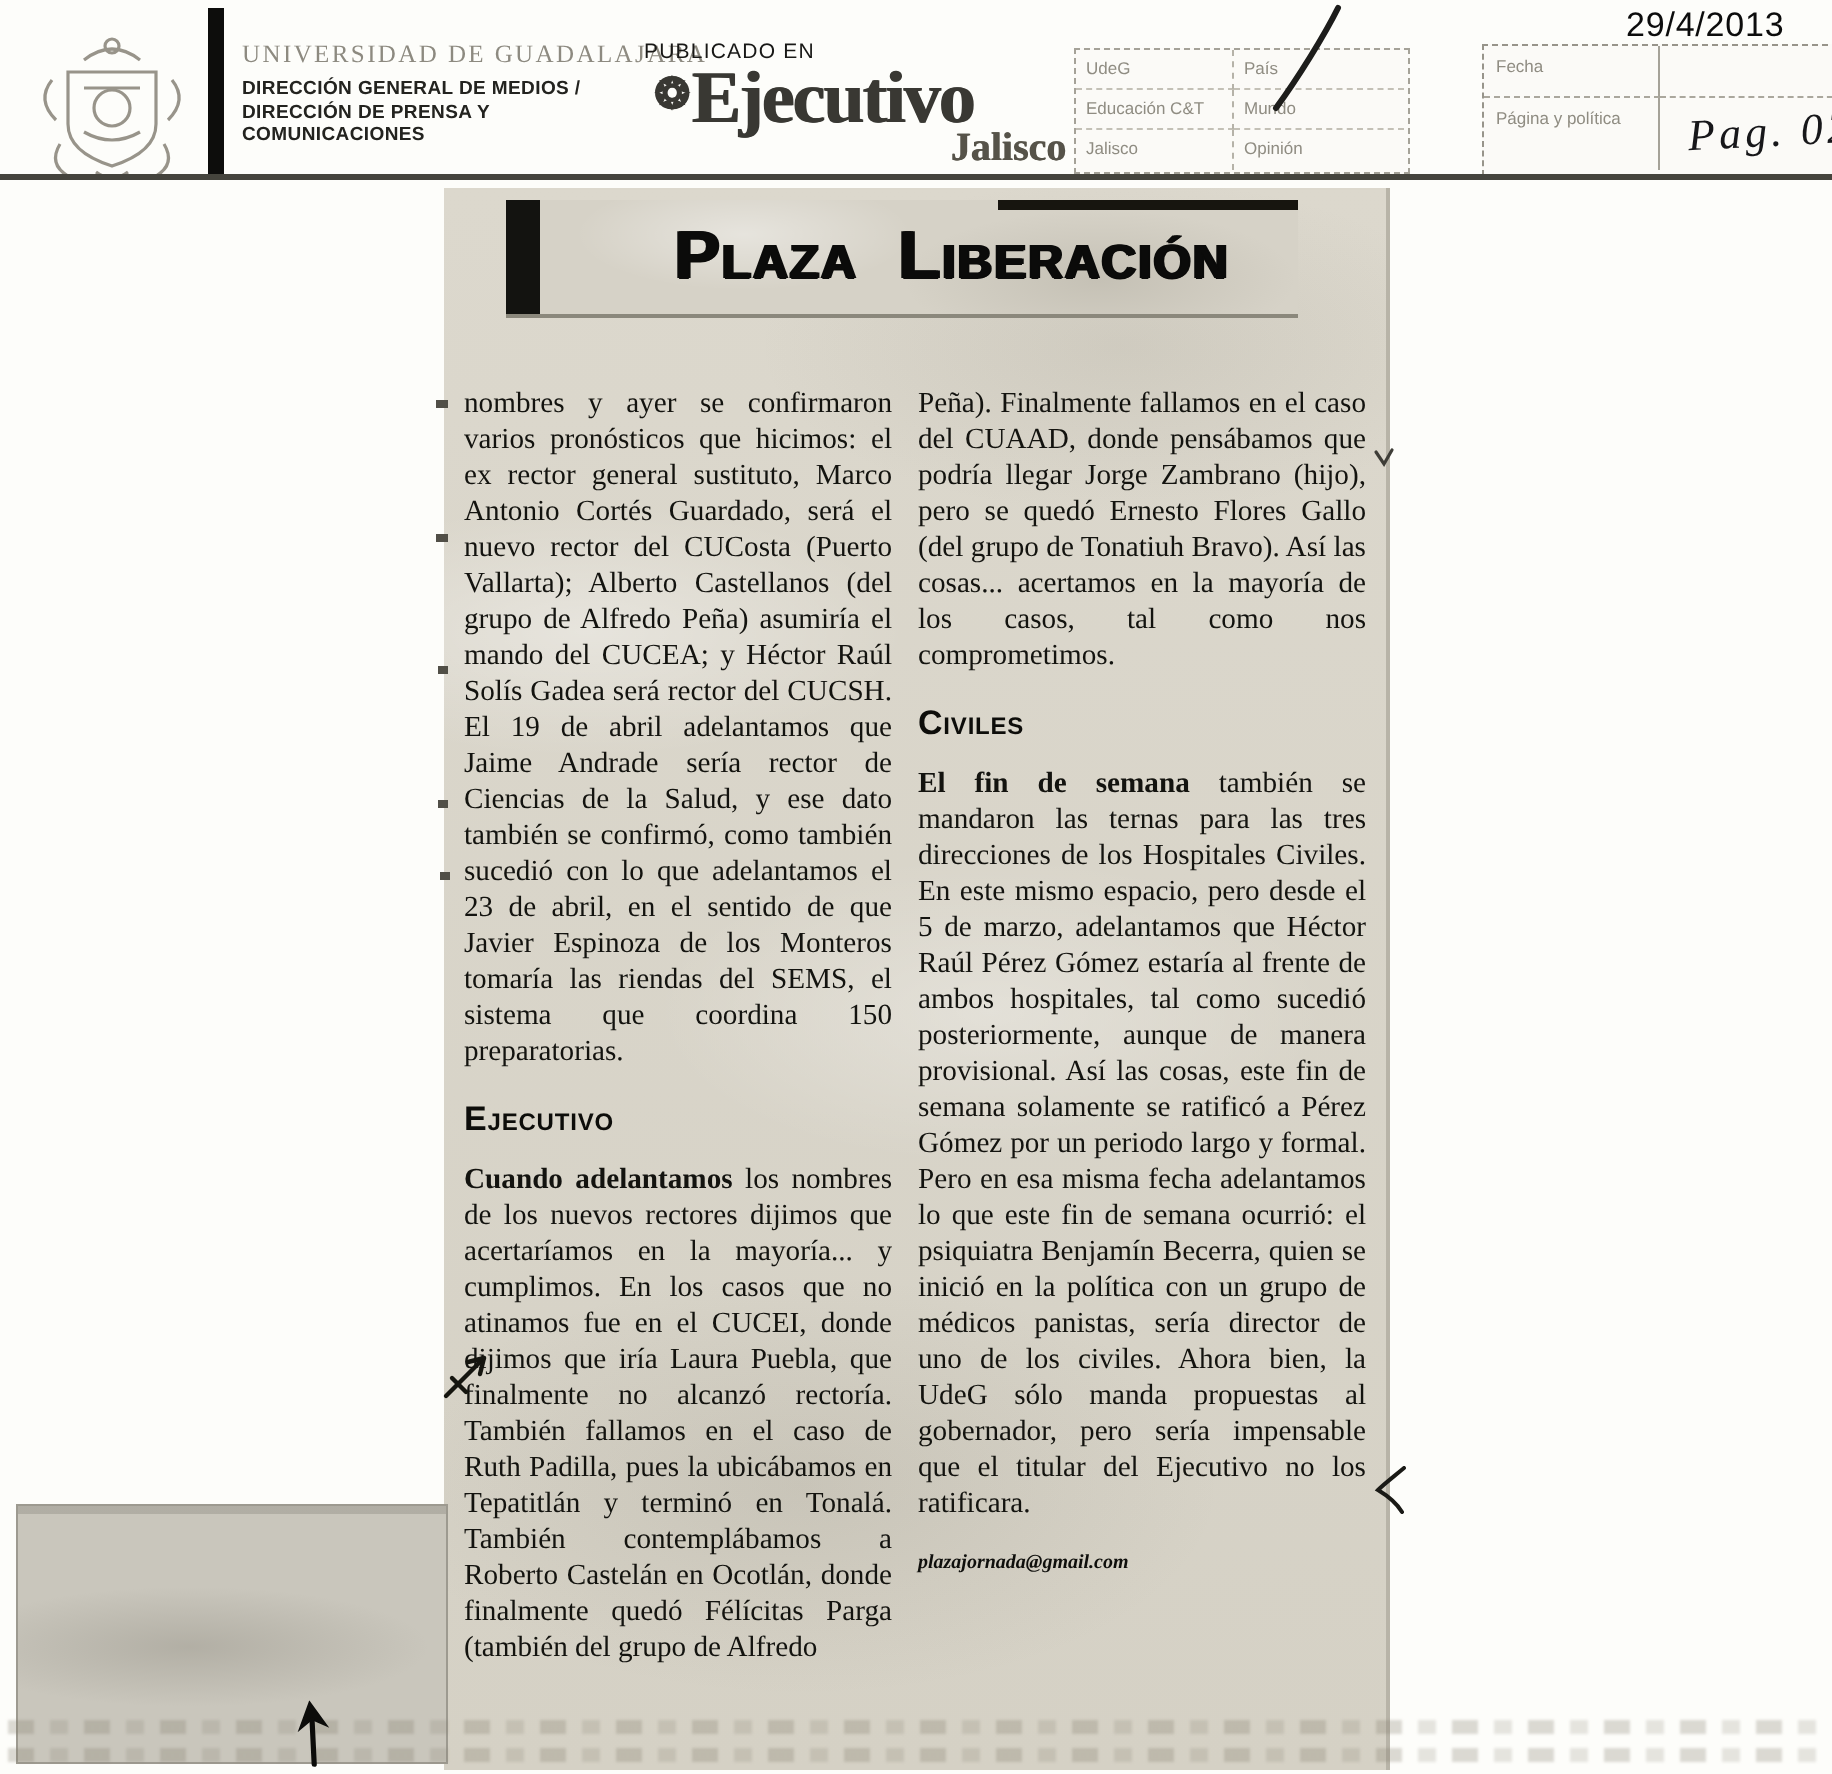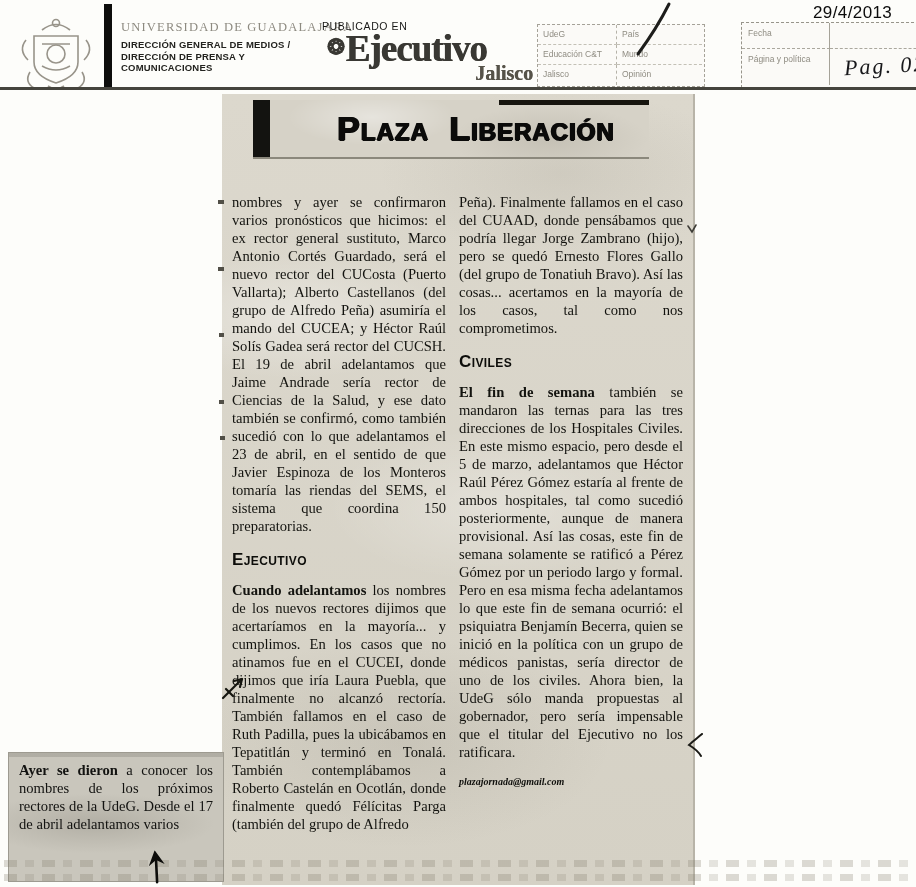--- a/index.html
+++ b/index.html
@@ -169,21 +169,20 @@
 
     <div class="col col-right">
       <p>Peña). Finalmente fallamos en el caso del CUAAD, donde pensábamos que podría llegar Jorge Zambrano (hijo), pero se quedó Ernesto Flores Gallo (del grupo de Tonatiuh Bravo). Así las cosas... acertamos en la mayoría de los casos, tal como nos comprometimos.</p>
       <div class="subhead">Civiles</div>
       <p><span class="lead">El fin de semana</span><span> también se mandaron las ternas para las tres direcciones de los Hospitales Civiles. En este mismo espacio, pero desde el 5 de marzo, adelantamos que Héctor Raúl Pérez Gómez estaría al frente de ambos hospitales, tal como sucedió posteriormente, aunque de manera provisional. Así las cosas, este fin de semana solamente se ratificó a Pérez Gómez por un periodo largo y formal. Pero en esa misma fecha adelantamos lo que este fin de semana ocurrió: el psiquiatra Benjamín Becerra, quien se inició en la política con un grupo de médicos panistas, sería director de uno de los civiles. Ahora bien, la UdeG sólo manda propuestas al gobernador, pero sería impensable que el titular del Ejecutivo no los ratificara.</span></p>
       <div class="email-line">plazajornada@gmail.com</div>
     </div>
   </div>
 
   <div class="clip-box">
-    <p class="box-text"><span class="lead">Ayer se dieron</span><span> a conocer los nombres de los próximos rectores de la UdeG. Desde el 17 de abril adelantamos varios</span></p>
   </div>
 
   <svg class="mark" style="left:219px;top:674px;width:28px;height:28px" viewBox="0 0 28 28">
     <g fill="none" stroke="#15150f" stroke-width="2.2" stroke-linecap="round">
       <path d="M4 24 C10 18 17 11 23 5"></path>
       <path d="M23 5 l-8 2 M23 5 l-2 8"></path>
       <path d="M7 15 l7 7"></path>
     </g>
   </svg>
   <svg class="mark" style="left:686px;top:733px;width:18px;height:24px" viewBox="0 0 18 24">

